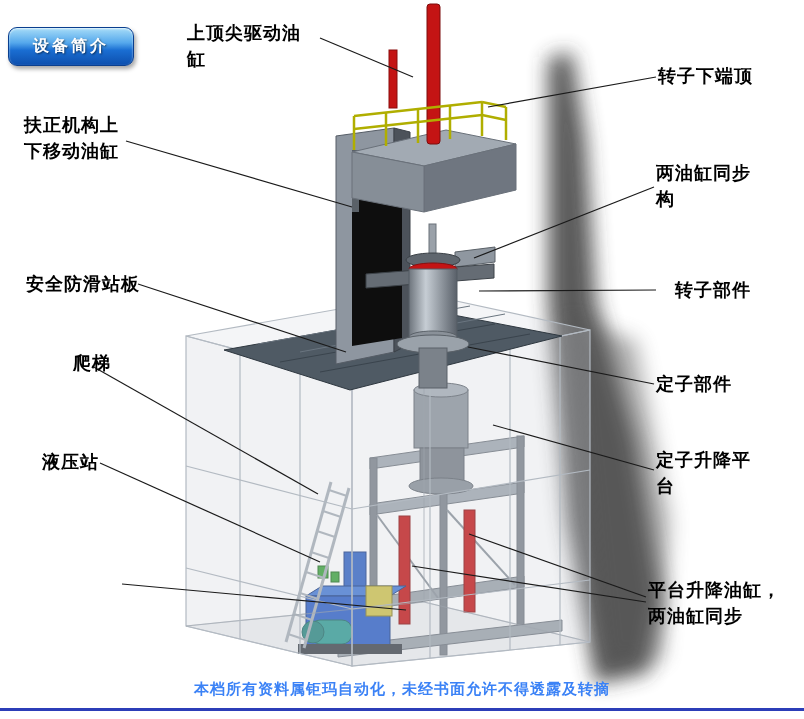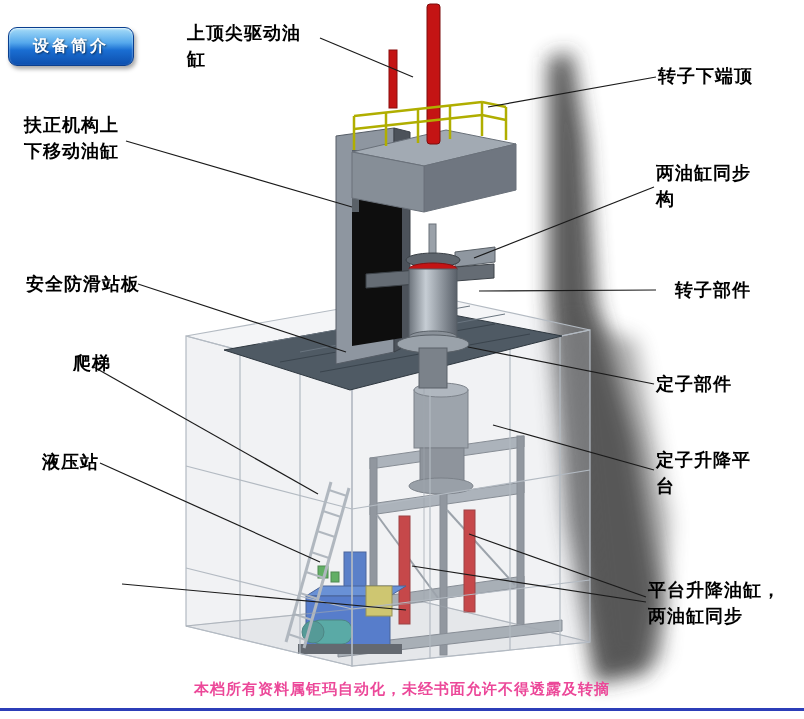--- a/index.html
+++ b/index.html
@@ -28,21 +28,21 @@
   .lbl-antislip{left:26px;top:271px;text-align:right;}
   .lbl-rotor-part{left:658px;top:277px;margin-left:17px;}
   .lbl-ladder{left:50px;top:350px;margin-left:23px;}
   .lbl-stator-part{left:656px;top:371px;}
   .lbl-hydraulic{left:42px;top:449px;}
   .lbl-stator-lift{left:656px;top:447px;}
   .lbl-rotor-jack{left:26px;top:552px;}
   .lbl-platform-cyl{left:648px;top:577px;}
   .footer-text{
     position:absolute;left:0;top:680px;width:100%;text-align:center;
-    color:#ec4899;font-size:15px;font-weight:600;letter-spacing:1px;
+    color:#3b82f6;font-size:15px;font-weight:600;letter-spacing:1px;
   }
   .footer-rule{
     position:absolute;left:0;top:708px;width:100%;height:3px;background:#2c3eb8;
   }
 </style>
 </head>
 <body>
 
 <div class="slide">
 

